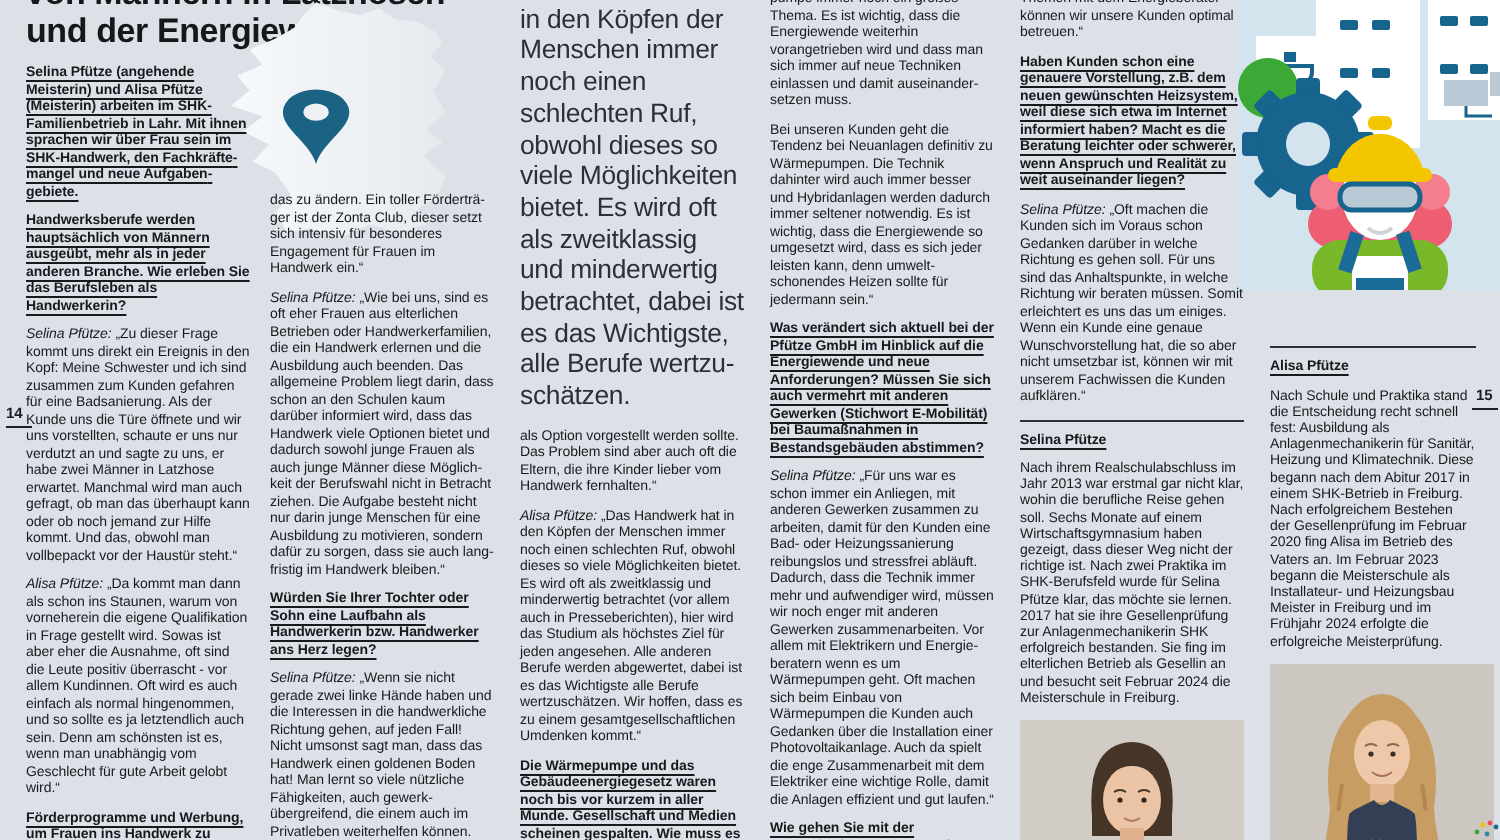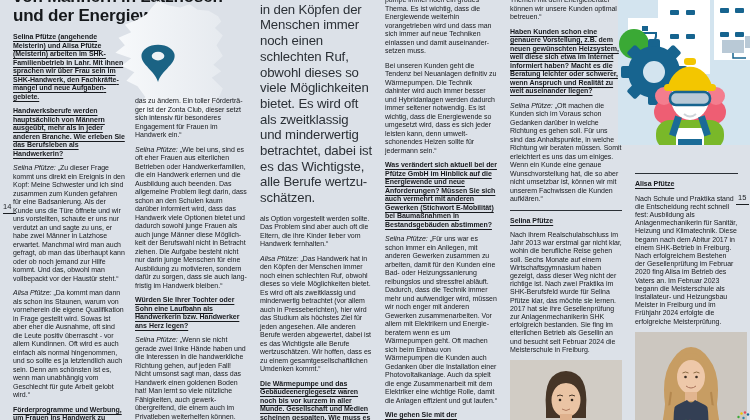--- a/index.html
+++ b/index.html
@@ -21,21 +21,21 @@
   .pullquote{font-size:13.2px;line-height:15.7px;letter-spacing:-0.15px;color:#2b3036;margin:0 0 9px 0;}
   .bio{line-height:8.2px;}
   .bio-header{font-weight:700;text-decoration:underline;text-underline-offset:1.5px;margin:0 0 7px 0;}
   .rule{height:0;border-top:1px solid #2b3036;margin:3px 0 6px 0;}
   .photo{margin-top:3px;width:112px;}
   .photo svg{display:block;}
   
   .map{position:absolute;left:98px;top:0;width:158px;height:138px;}
   .illo{position:absolute;left:618px;top:0;width:132px;height:145px;}
   .corner{position:absolute;left:736px;top:407px;width:14px;height:13px;}
-  .pagenum{position:absolute;font-size:7.5px;font-weight:400;color:#1b1e22;}
+  .pagenum{position:absolute;font-size:7.5px;font-weight:700;color:#1b1e22;}
   .pagenum-rule{position:absolute;height:1px;width:13px;background:#1b1e22;}
   #pn-left{left:3px;top:202px;} #pn-left-rule{left:3px;top:213px;}
   #pn-right{left:738px;top:193px;} #pn-right-rule{left:736px;top:204px;}
   .col .photo{display:block;}
 </style>
 </head>
 <body>
 
 <div class="spread">
 

